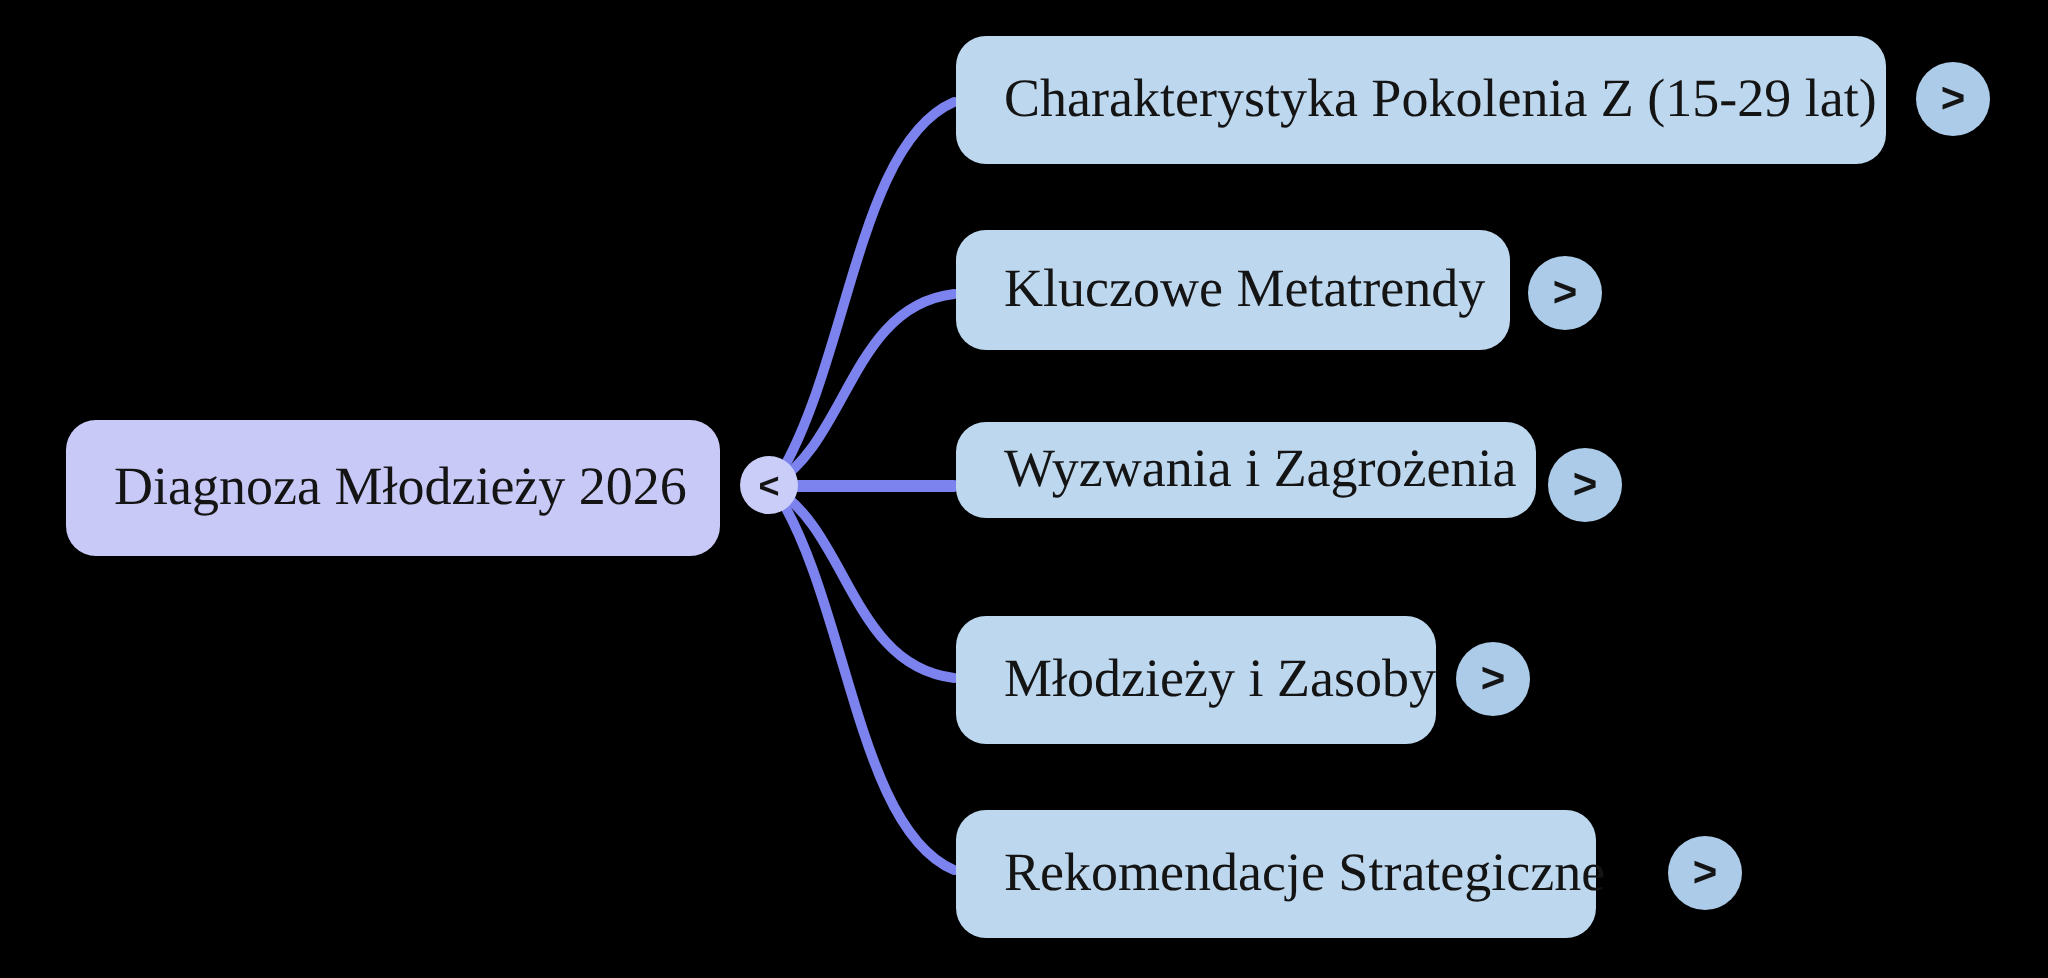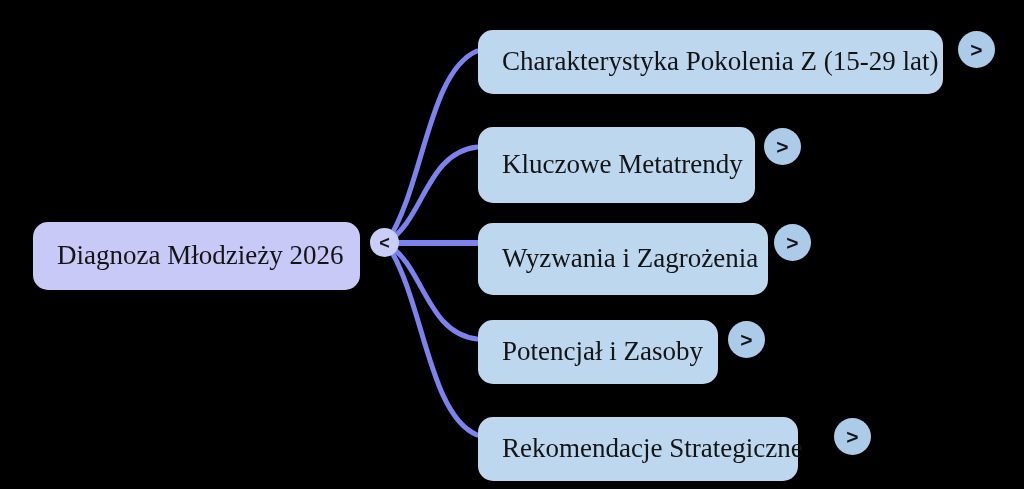--- a/index.html
+++ b/index.html
@@ -31,21 +31,20 @@
     stroke-width: 6px;
   }
   .node {
     position: absolute;
     display: flex;
     align-items: center;
     box-sizing: border-box;
     padding: 0 24px;
     border-radius: 15px;
     cursor: pointer;
-    margin-top: 12px;
   }
   .node.root {
     background: var(--root-fill, #c9c9f8);
   }
   .node.child {
     background: var(--child-fill, #bdd7ee);
   }
   .node .label {
     font-size: 27px;
     line-height: 1.1;
@@ -95,32 +94,32 @@
   <div class="node root" style="left:33px; top:210px; width:327px; height:68px;text-align:center;">
     <span class="label">Diagnoza Młodzieży 2026</span>
   </div>
   <button class="round-btn collapse" style="left:370px; top:228px;">&lt;</button>
 
   <div class="node child" style="left:478px; top:18px; width:465px; height:64px;">
     <span class="label">Charakterystyka Pokolenia Z (15-29 lat)</span>
   </div>
   <button class="round-btn expand" style="left:958px; top:31px;">&gt;</button>
 
-  <div class="node child" style="left:478px; top:115px; width:277px; height:76px;">
+  <div class="node child" style="left:478px; top:115px; width:277px; height:60px;">
     <span class="label">Kluczowe Metatrendy</span>
   </div>
   <button class="round-btn expand" style="left:764px; top:128px;">&gt;</button>
 
-  <div class="node child" style="left:478px; top:211px; width:290px; height:72px;">
+  <div class="node child" style="left:478px; top:211px; width:290px; height:48px;">
     <span class="label">Wyzwania i Zagrożenia</span>
   </div>
   <button class="round-btn expand" style="left:774px; top:224px;">&gt;</button>
 
   <div class="node child" style="left:478px; top:308px; width:240px; height:64px;">
-    <span class="label">Potencjał i Zasoby</span>
+    <span class="label">Młodzieży i Zasoby</span>
   </div>
   <button class="round-btn expand" style="left:728px; top:321px;">&gt;</button>
 
   <div class="node child" style="left:478px; top:405px; width:320px; height:64px;">
     <span class="label">Rekomendacje Strategiczne</span>
   </div>
   <button class="round-btn expand" style="left:834px; top:418px;">&gt;</button>
 
 </div>
 

